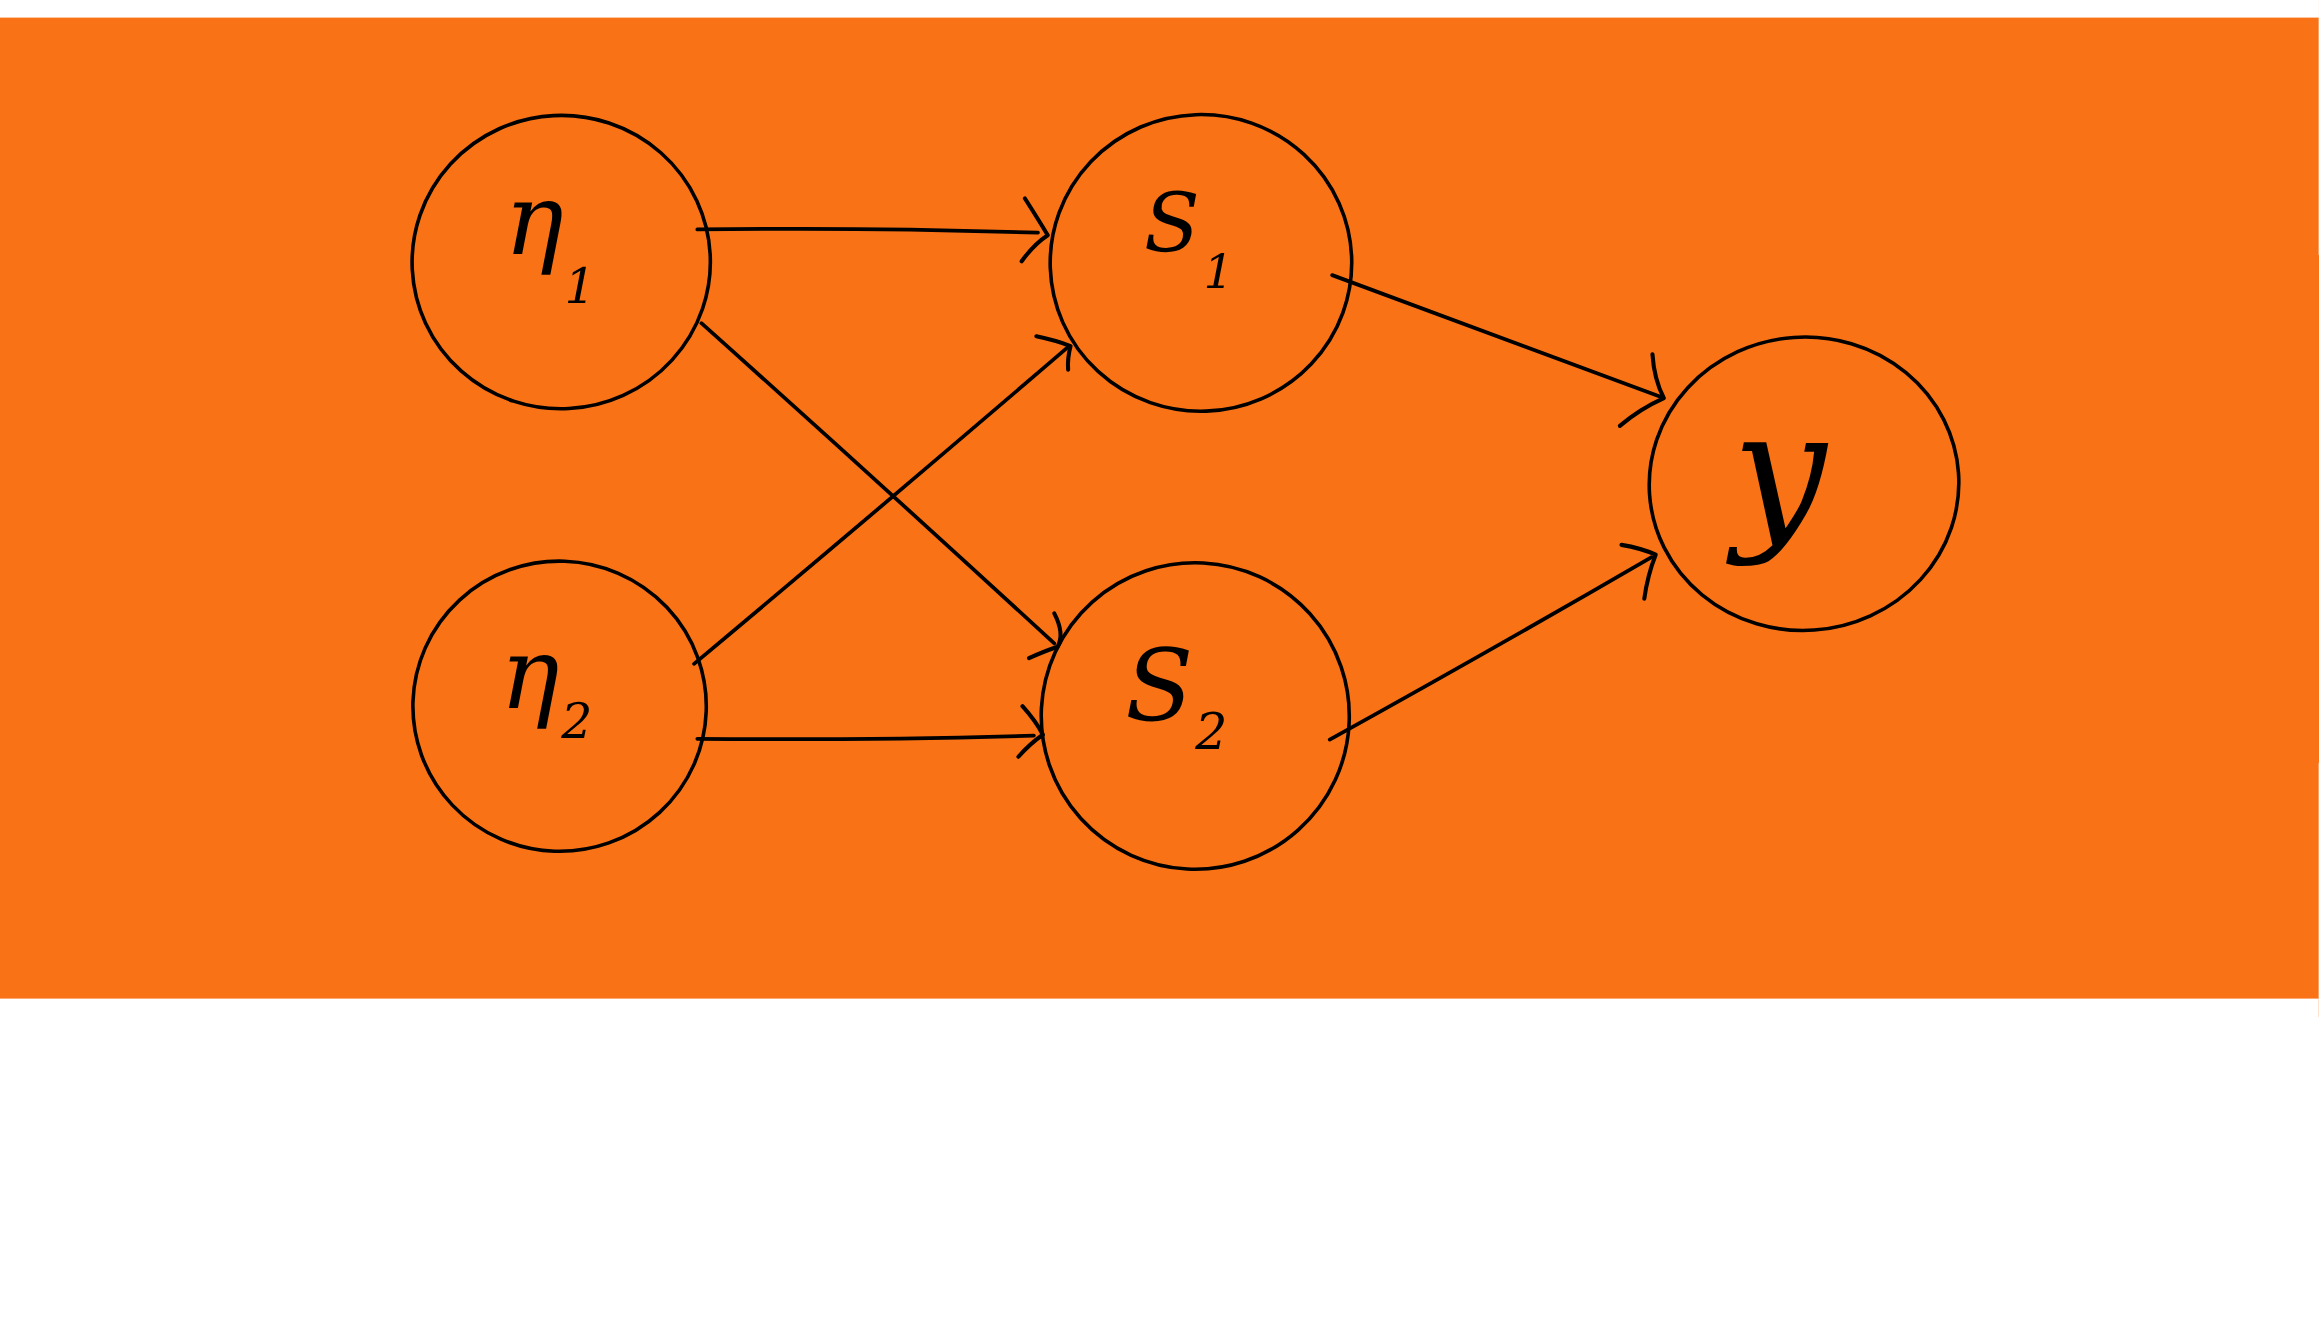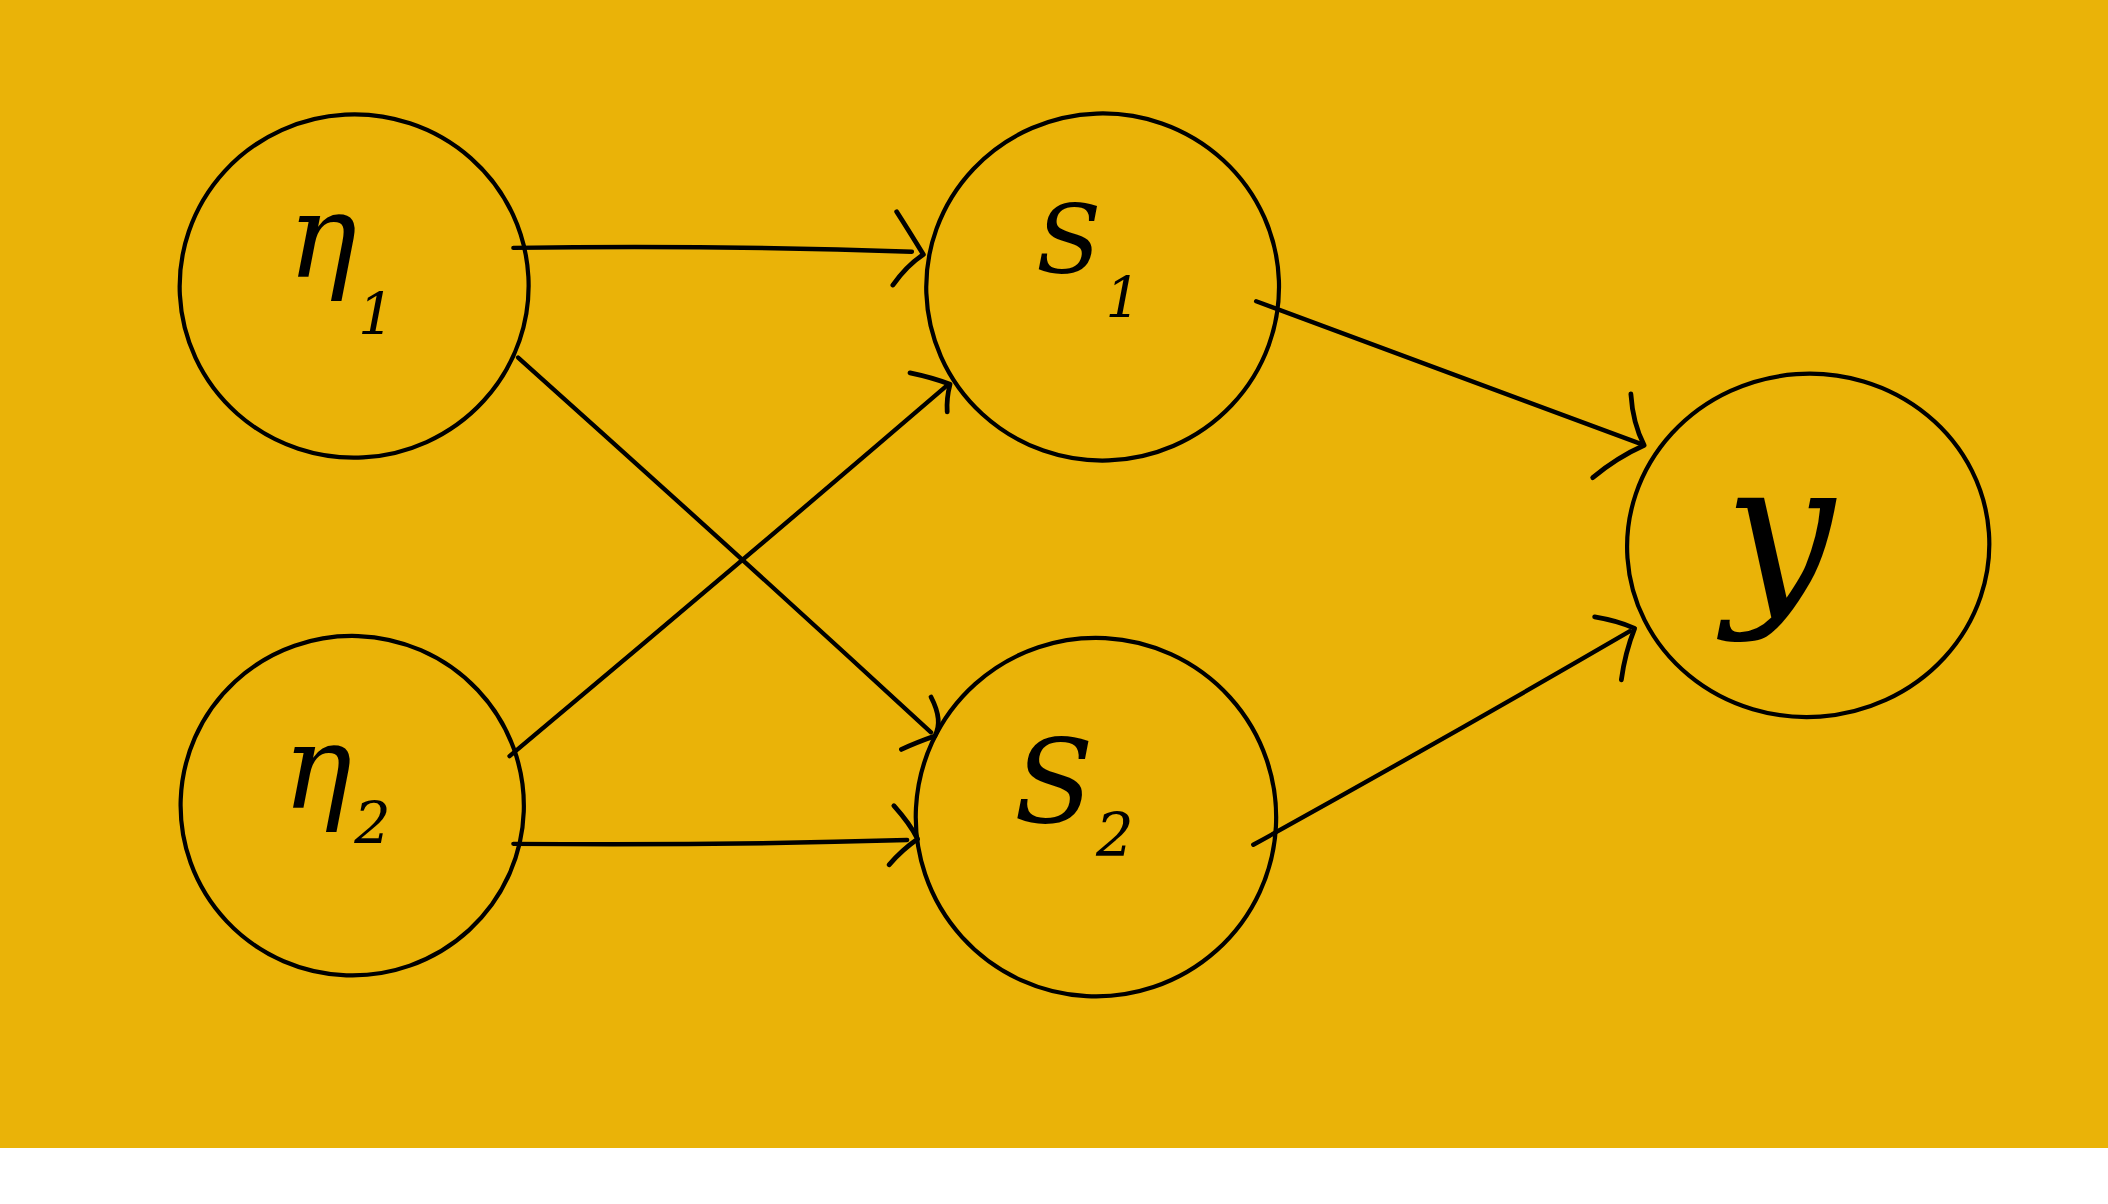--- a/index.html
+++ b/index.html
@@ -3,23 +3,24 @@
 <meta charset="utf-8">
 <style>
   html, body {
     margin: 0;
     padding: 0;
     background: #ffffff;
   }
   .canvas {
     position: relative;
     width: 2108px;
-    height: 1148px;
-    background: #eab308;
+    height: 892px;
+    background: #f97316;
     overflow: hidden;
+    margin-top: 16px;
   }
   .canvas svg {
     position: absolute;
     left: 0;
     top: 0;
     width: 100%;
     height: 100%;
   }
   .ink-stroke {
     fill: none;

